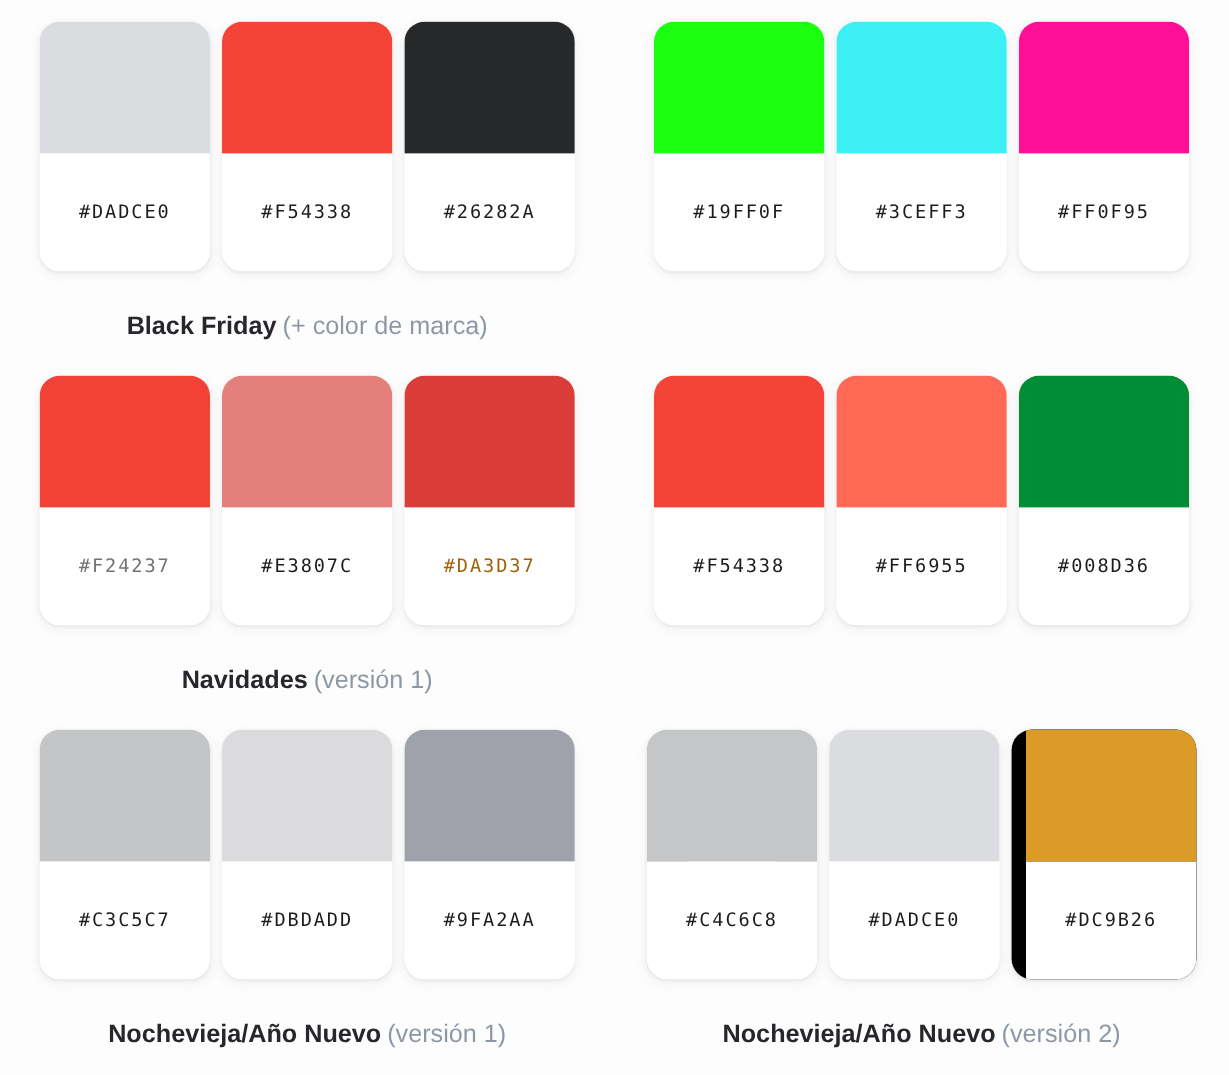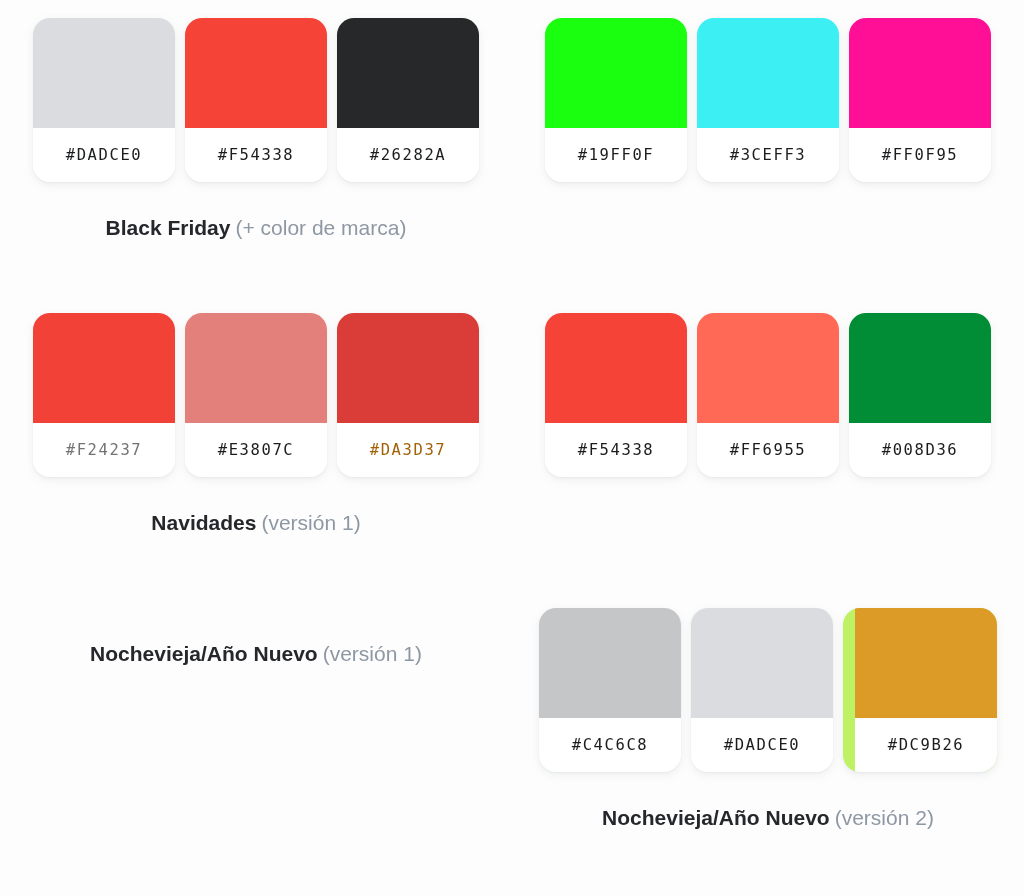--- a/index.html
+++ b/index.html
@@ -36,21 +36,21 @@
   .swatch-row {
     display: flex;
     flex-direction: row;
     gap: 10px;
     width: 100%;
     justify-content: center;
   }
 
   .swatch-card {
     width: 142px;
-    height: 164px;
+    height: 208px;
     border-radius: 17px;
     background: #ffffff;
     box-shadow: 0 3px 9px rgba(160,164,172,0.17),
                 0 1px 2px rgba(160,164,172,0.12);
     overflow: hidden;
     display: flex;
     flex-direction: column;
     flex: 0 0 auto;
   }
 
@@ -193,40 +193,60 @@
       <div class="swatch-card" style="background: #fef9c3;">
         <div class="swatch-color" style="background-color: rgb(0, 141, 54);"></div>
         <div class="swatch-label-wrap">
           <span class="swatch-hex" style="color: rgb(27, 28, 30);">#008D36</span>
         </div>
       </div>
     </div>
   </div>
 
   <div class="palette-group">
+    <div class="swatch-row">
+      <div class="swatch-card" style="background: rgb(255, 255, 255);">
+        <div class="swatch-color" style="background-color: rgb(195, 197, 199);"></div>
+        <div class="swatch-label-wrap">
+          <span class="swatch-hex" style="color: rgb(27, 28, 30);">#C3C5C7</span>
+        </div>
+      </div>
+      <div class="swatch-card" style="background: rgb(255, 255, 255);">
+        <div class="swatch-color" style="background-color: rgb(219, 218, 221);"></div>
+        <div class="swatch-label-wrap">
+          <span class="swatch-hex" style="color: rgb(27, 28, 30);">#DBDADD</span>
+        </div>
+      </div>
+      <div class="swatch-card" style="background: rgb(255, 255, 255);">
+        <div class="swatch-color" style="background-color: rgb(159, 162, 170);"></div>
+        <div class="swatch-label-wrap">
+          <span class="swatch-hex" style="color: rgb(27, 28, 30);">#9FA2AA</span>
+        </div>
+      </div>
+    </div>
     <div class="palette-caption">
       <span class="caption-name" style="color: rgb(37, 39, 43);">Nochevieja/Año Nuevo</span><span class="caption-note" style="color: rgb(142, 152, 164);">(versión 1)</span>
     </div>
   </div>
 
   <div class="palette-group">
     <div class="swatch-row">
       <div class="swatch-card" style="background: rgb(255, 255, 255); align-items: center;">
         <div class="swatch-color" style="background-color: rgb(196, 198, 200);"></div>
         <div class="swatch-label-wrap">
           <span class="swatch-hex" style="color: rgb(27, 28, 30);">#C4C6C8</span>
         </div>
       </div>
       <div class="swatch-card" style="background: rgb(255, 255, 255);">
         <div class="swatch-color" style="background-color: rgb(218, 220, 224);"></div>
         <div class="swatch-label-wrap">
           <span class="swatch-hex" style="color: rgb(27, 28, 30);">#DADCE0</span>
         </div>
       </div>
-      <div class="swatch-card" style="background: #bef264; padding-left: 12px;">
+      <div class="swatch-card" style="background: #000000; padding-left: 12px;">
         <div class="swatch-color" style="background-color: rgb(220, 155, 38);"></div>
         <div class="swatch-label-wrap">
           <span class="swatch-hex" style="color: rgb(27, 28, 30);">#DC9B26</span>
         </div>
       </div>
     </div>
     <div class="palette-caption">
       <span class="caption-name" style="color: rgb(37, 39, 43);">Nochevieja/Año Nuevo</span><span class="caption-note" style="color: rgb(142, 152, 164);">(versión 2)</span>
     </div>
   </div>

